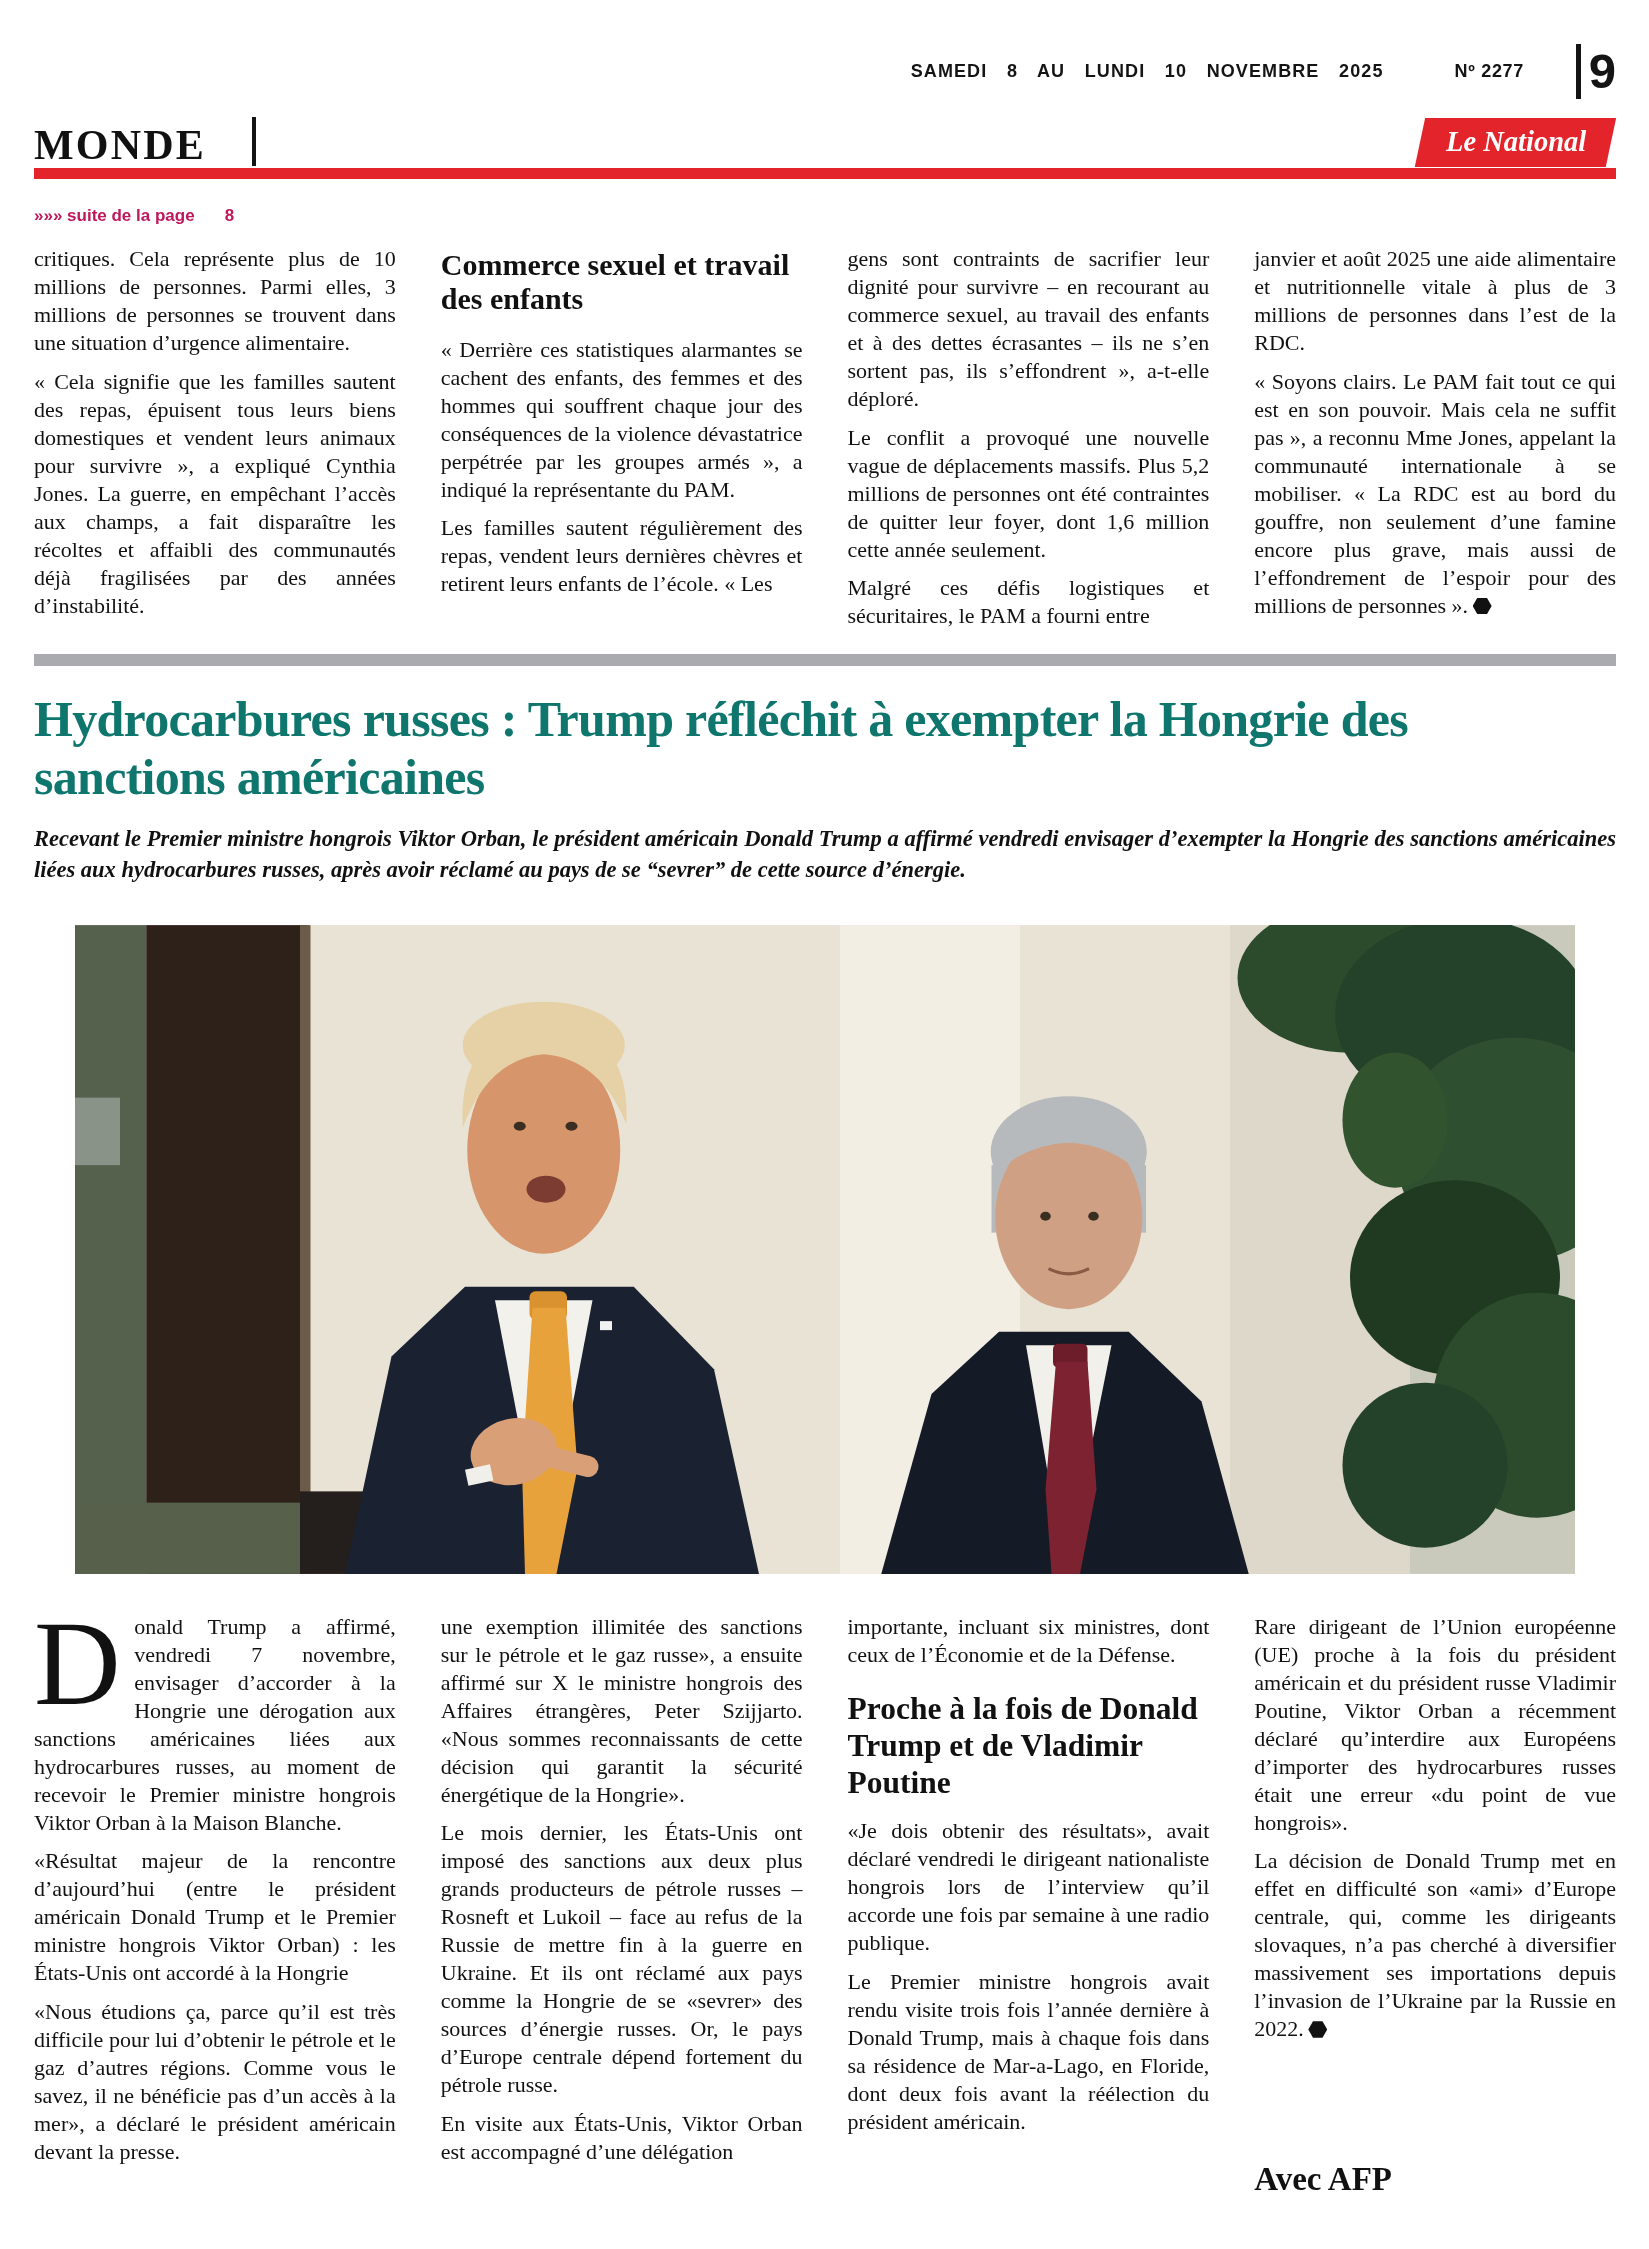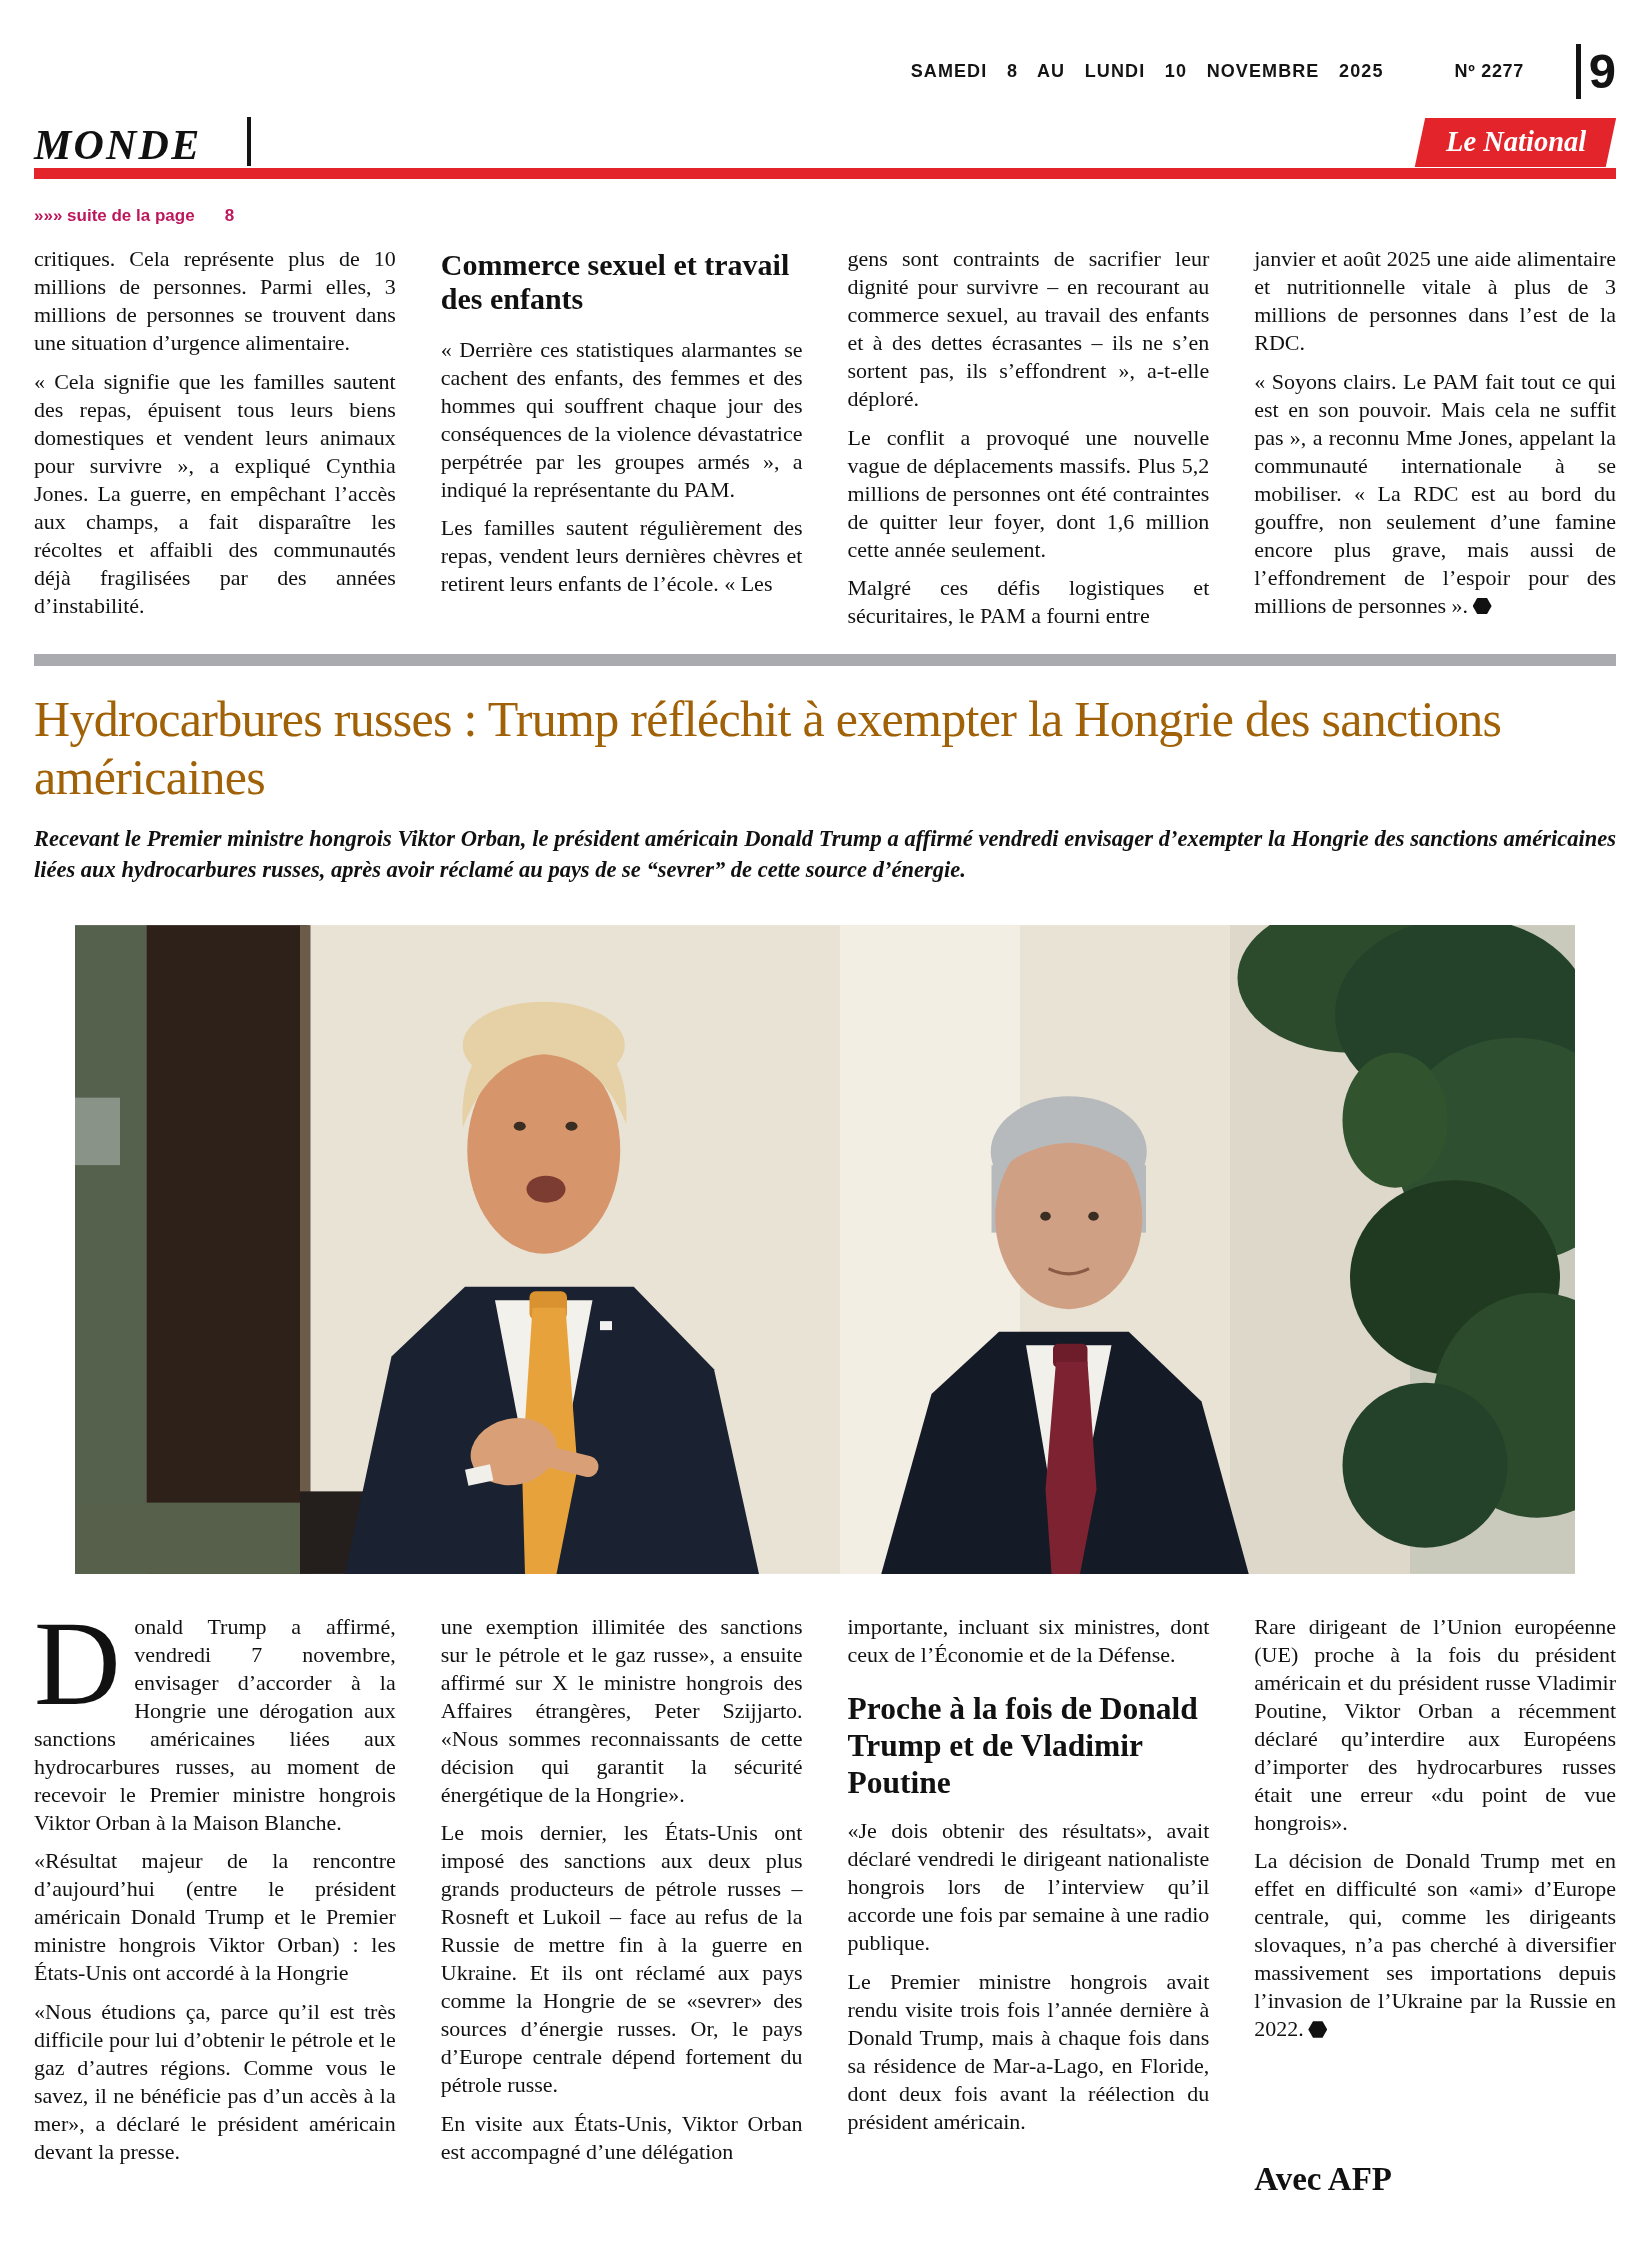--- a/index.html
+++ b/index.html
@@ -11,40 +11,40 @@
   
   .topbar{display:flex;justify-content:flex-end;align-items:center;height:52px;
     font-family:"Liberation Sans", sans-serif;}
   .dateline{font-size:18px;font-weight:bold;letter-spacing:1.1px;word-spacing:13.5px;color:#141414;}
   .issue{font-size:18px;font-weight:bold;margin-left:71px;letter-spacing:0.7px;color:#141414;}
   .pagenum-wrap{display:flex;align-items:center;margin-left:52px;}
   .pagebar{display:inline-block;width:5.2px;height:55px;background:#141414;margin-right:7.5px;}
   .pagenum{font-size:49px;font-weight:bold;line-height:1;color:#141414;}
   .section-row{display:flex;align-items:flex-end;margin-top:21px;height:48px;}
   .section-title{font-size:42px;font-weight:bold;letter-spacing:2.2px;line-height:1;margin:0;
-    font-family:"Liberation Serif", serif;font-style:italic;}
+    font-family:"Liberation Serif", serif;}
   .section-divider{display:inline-block;width:3.7px;height:49px;background:#141414;margin-left:46px;}
   .spacer{flex:1;}
   .brand-badge{background:#e3242b;transform:skewX(-12deg);padding:7.5px 25.5px 9px 25.5px;margin-right:4.5px;}
   .brand-badge span{display:inline-block;transform:skewX(12deg);color:#fff;
     font-size:28.5px;font-weight:bold;font-style:italic;font-family:"Liberation Serif", serif;}
   .red-rule{height:11.2px;background:#e3242b;margin-top:1.5px;}
   .continuation{margin-top:27px;color:#be185d;font-family:"Liberation Sans", sans-serif;
     font-size:17px;font-weight:bold;}
   .cont-page{margin-left:30px;}
   
   .cols{display:grid;grid-template-columns:repeat(4,1fr);column-gap:45px;}
   .top-cols{margin-top:19.5px;min-height:384px;}
   .cols p{margin:0 0 10.5px 0;font-size:22px;line-height:28px;text-align:justify;}
   .col-head{font-size:30px;line-height:34px;font-weight:bold;margin:3px 0 19.5px 0;}
   .sub-head{font-size:31.5px;line-height:37px;font-weight:bold;margin:21px 0 16.5px 0;}
   
   .gray-rule{height:12px;background:#a9abae;margin:13.5px 0 24px 0;}
-  .headline{font-size:50px;line-height:58px;font-weight:normal;letter-spacing:-0.7px;
-    margin:0 0 16.5px 0;max-width:1515px;color:#a16207;}
+  .headline{font-size:50px;line-height:58px;font-weight:bold;letter-spacing:-0.7px;
+    margin:0 0 16.5px 0;max-width:1515px;color:#0f766e;}
   .lede{font-size:22.5px;line-height:31.5px;font-weight:bold;font-style:italic;text-align:justify;margin:0;}
   .photo{margin:39px 0 0 41px;width:1500px;height:649px;}
   .photo svg{display:block;width:1500px;height:649px;}
   .bottom-cols{margin-top:39px;}
   .dropcap{float:left;font-size:120px;line-height:94px;font-weight:normal;
     padding:4.5px 13.5px 0 0;color:#111;}
   .signature{font-size:33px;font-weight:bold;margin-top:118px;}
   .endmark{display:inline-block;width:19px;height:16.5px;background:#111;margin-left:4.5px;
     vertical-align:-1.5px;clip-path:polygon(25% 0,75% 0,100% 50%,75% 100%,25% 100%,0 50%);}
 </style>

